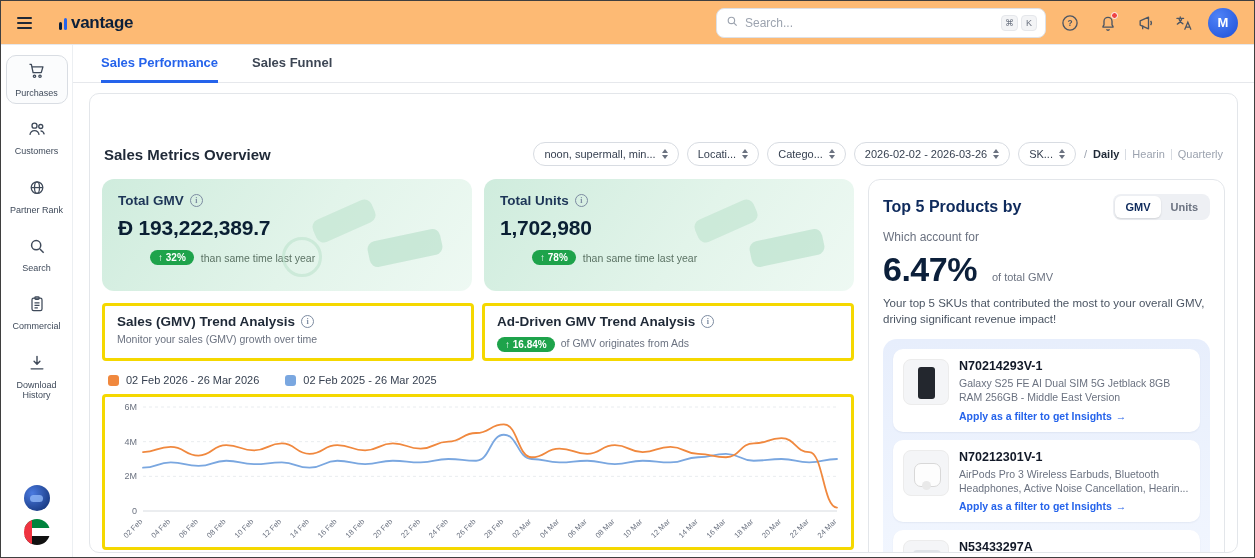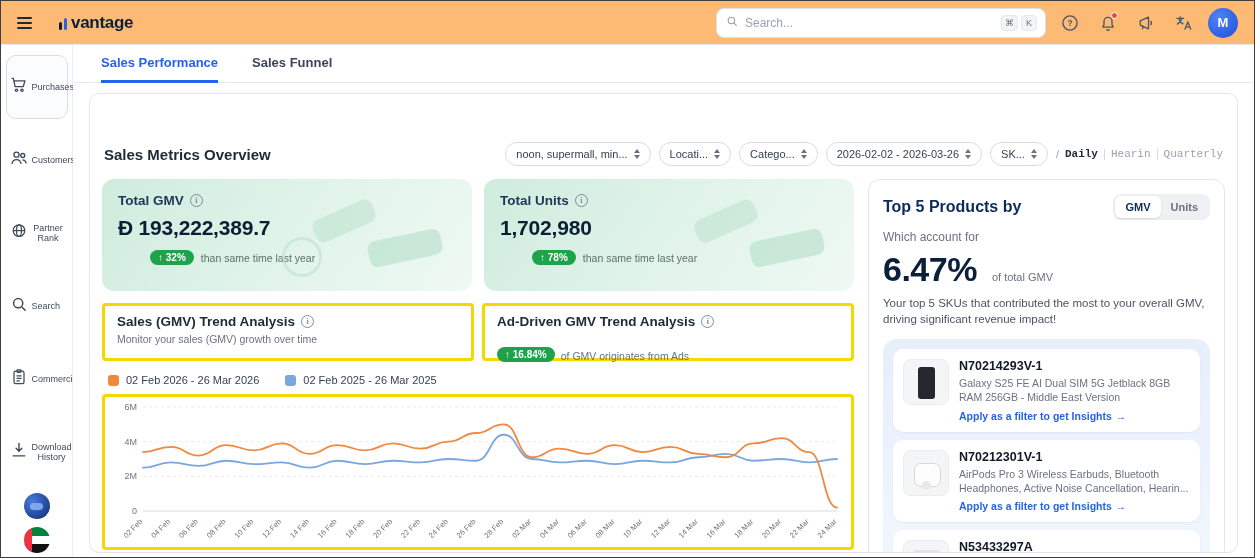--- a/index.html
+++ b/index.html
@@ -23,21 +23,21 @@
   .keys { display:flex; gap:3px; }
   .keys kbd { font-family:inherit; font-size:9px; color:#6b7280; background:#f3f4f6; border:1px solid #e5e7eb; border-radius:4px; min-width:16px; height:16px; display:flex; align-items:center; justify-content:center; padding:0 3px; }
   .icon-btn { width:28px; height:28px; border:none; background:none; cursor:pointer; position:relative; display:flex; align-items:center; justify-content:center; }
   .icon-btn svg { width:20px; height:20px; }
   .red-dot { position:absolute; top:3px; right:4px; width:7px; height:7px; background:#ef4444; border:1.5px solid #fff; border-radius:50%; }
   .avatar { width:30px; height:30px; border-radius:50%; background:radial-gradient(circle at 35% 30%, #4f83f7, #1d4fd8); color:#fff; font-size:13px; font-weight:700; display:flex; align-items:center; justify-content:center; cursor:pointer; }
 
   
   .page-body { flex:1; display:flex; overflow:hidden; }
   .sidebar { width:72px; flex:none; border-right:1px solid #eceff2; display:flex; flex-direction:column; align-items:center; padding:10px 4px 8px; gap:9px; background:#fff; }
-  .side-item { width:62px; display:flex; flex-direction:row; align-items:center; gap:3px; cursor:pointer; padding:19px 2px; border-radius:10px; border:1px solid transparent; }
+  .side-item { width:62px; display:flex; flex-direction:column; align-items:center; gap:3px; cursor:pointer; padding:5px 2px; border-radius:10px; border:1px solid transparent; }
   .side-item.active { border-color:#d9dde3; background:#fbfcfd; }
   .side-item svg { width:20px; height:20px; }
   .side-label { font-size:9px; color:#3f4a5a; text-align:center; line-height:1.15; }
   .side-bottom { margin-top:auto; display:flex; flex-direction:column; gap:8px; align-items:center; padding-bottom:4px; }
   .logo-circle { width:26px; height:26px; border-radius:50%; cursor:pointer; position:relative; overflow:hidden; }
   .logo-circle.app1 { background:radial-gradient(circle at 32% 32%, #4a7ae0, #0c2a6b); }
   .logo-circle.app1::after { content:""; position:absolute; left:6px; top:10px; width:13px; height:7px; border-radius:6px; background:#8fb6f7; opacity:.8; }
   .logo-circle.flag { background:linear-gradient(180deg,#00843d 0 34%, #ffffff 34% 67%, #111 67% 100%); }
   .logo-circle.flag::before { content:""; position:absolute; left:0; top:0; width:32%; height:100%; background:#ef3340; }
 
@@ -51,21 +51,21 @@
 
   .ov-head { display:flex; align-items:center; justify-content:space-between; height:30px; margin-bottom:10px; padding:0 2px;margin-top:33px; }
   .ov-title { font-size:15px; font-weight:700; color:#1f2937; }
   .filters { display:flex; align-items:center; gap:8px; }
   .pill { display:flex; align-items:center; gap:6px; border:1px solid #d8dce2; border-radius:15px; padding:5px 10px; font-size:11px; color:#374151; background:#fff; cursor:pointer; white-space:nowrap; }
   .updown { display:flex; flex-direction:column; line-height:0; }
   .updown i { display:block; width:0; height:0; border-left:3.5px solid transparent; border-right:3.5px solid transparent; }
   .updown i:first-child { border-bottom:4px solid #6b7280; margin-bottom:2px; }
   .updown i:last-child { border-top:4px solid #6b7280; }
   .granularity { display:flex; align-items:center; gap:6px; font-size:11px; color:#9ca3af; white-space:nowrap; }
-  .granularity .opt { cursor:pointer;font-family:Liberation Mono, monospace; }
+  .granularity .opt { cursor:pointer; }
   .granularity .opt.active { color:#1f2937; font-weight:700; }
   .granularity .vdiv { width:1px; height:11px; background:#d8dce2; }
 
   .ov-body { display:flex; gap:14px; }
   .left-col { width:752px; flex:none; }
 
   .metric-row { display:flex; gap:12px; }
   .metric-card { width:370px; height:112px; border-radius:12px; padding:14px 16px; position:relative; overflow:hidden; background:linear-gradient(125deg,#cfecdd 0%, #e2f4ea 55%, #eef9f3 100%); }
   .metric-title-row { display:flex; align-items:center; gap:6px; }
   .metric-title { font-size:13.5px; font-weight:700; color:#1d3557; }
@@ -78,21 +78,21 @@
   .deco { position:absolute; background:#b5dfc8; opacity:.5; border-radius:8px; }
   .deco.d1 { width:64px; height:24px; right:96px; top:30px; transform:rotate(-24deg); }
   .deco.d2 { width:74px; height:26px; right:30px; top:56px; transform:rotate(-12deg); background:#aadac0; }
   .deco.d3 { width:40px; height:40px; right:150px; top:58px; border-radius:50%; background:transparent; border:3px solid #b5dfc8; }
 
   .trend-row { display:flex; gap:8px; margin-top:12px; }
   .trend-box { flex:1; height:58px; border:3px solid #f5d800; border-radius:4px; background:#fff; padding:8px 12px; }
   .trend-title-row { display:flex; align-items:center; gap:6px; }
   .trend-title { font-size:13.5px; font-weight:700; color:#1f2937; }
   .trend-sub { margin-top:4px; font-size:10.5px; color:#6b7280; }
-  .trend-badge-row { margin-top:18px; display:flex; align-items:flex-end; gap:6px; }
+  .trend-badge-row { margin-top:8px; display:flex; align-items:flex-start; gap:6px; }
   .trend-caption { font-size:10.5px; color:#6b7280; }
 
   .legend-row { display:flex; align-items:center; gap:26px; margin:10px 0 5px 6px; height:18px; }
   .legend-item { display:flex; align-items:center; gap:7px; font-size:11px; color:#374151; cursor:pointer; }
   .swatch { width:11px; height:11px; border-radius:3px; flex:none; }
 
   .chart-box { border:3px solid #f5d800; border-radius:4px; padding:2px 4px; background:#fff; }
   .chart-box svg { display:block; }
 
   .next-peek { margin-top:10px; height:18px; border:1px solid #e3e6ea; border-bottom:none; border-radius:10px 10px 0 0; }

